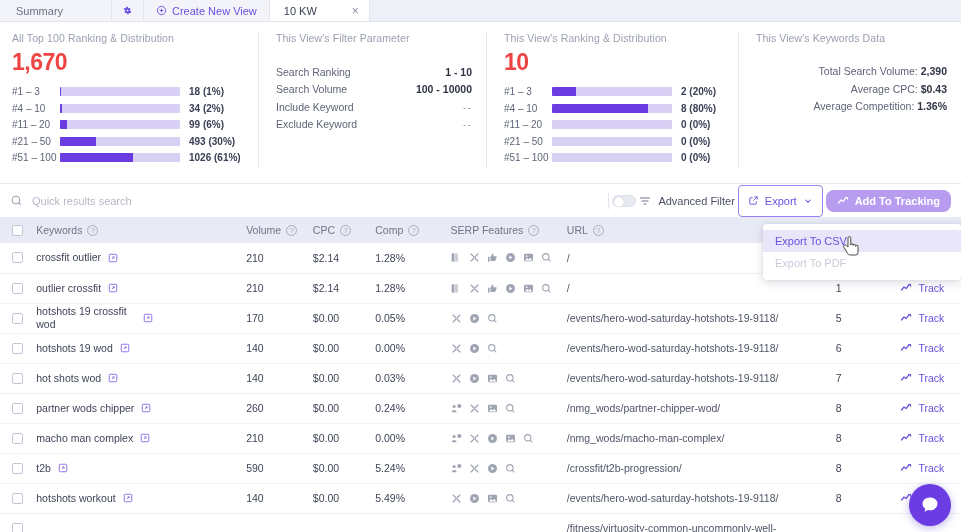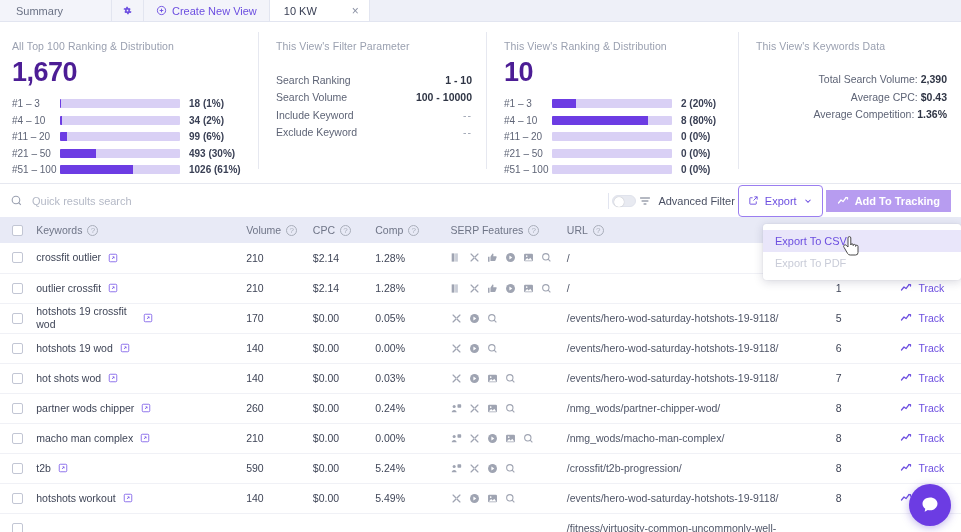--- a/index.html
+++ b/index.html
@@ -51,22 +51,22 @@
   .panel { padding: 10px 14px 0 12px; position:relative; }
   .panel + .panel::before {
     content:""; position:absolute; left:0; top:10px; bottom:14px;
     width:1px; background:#e6e8f0;
   }
   .p1 { width: 258px; }
   .p2 { width: 228px; padding-left:18px; }
   .p3 { width: 252px; padding-left:18px; }
   .p4 { width: 223px; padding-left:18px; }
 
-  .panel-title { font-size:10.5px; color:#9aa0b0; margin-bottom:6px; letter-spacing:.1px;margin-top:8px;}
-  .bignum { font-size:27px; font-weight:bold; color:#4c1d95; line-height:1.1; margin-bottom:8px; letter-spacing:-.5px;}
+  .panel-title { font-size:10.5px; color:#9aa0b0; margin-bottom:6px; letter-spacing:.1px;}
+  .bignum { font-size:23px; font-weight:bold; color:#ef4444; line-height:1.1; margin-bottom:8px; letter-spacing:-.5px;}
 
   .distrow { display:flex; align-items:center; height:16.5px; font-size:10px; }
   .dist-label { width:48px; color:#5e6476; font-size:10px; }
   .dist-bar { width:120px; height:9px; background:#d9d0f5; border-radius:1px; position:relative; overflow:hidden; }
   .dist-bar span { display:block; height:100%; background:#6c3ce3; }
   .dist-val { margin-left:9px; font-size:10px; font-weight:bold; color:#3a4055; white-space:nowrap; }
 
   .kv { display:flex; justify-content:space-between; font-size:10.5px; height:17.5px; align-items:center;}
   .kv .k { color:#5e6476; }
   .kv .v { color:#2f3545; font-weight:bold; }
@@ -95,21 +95,21 @@
   .toggle i { position:absolute; left:1px; top:1px; width:10px; height:10px; border-radius:50%; background:#fff; box-shadow:0 0 1px rgba(0,0,0,.3); }
   .advfilter { font-size:11px; color:#4a5063; display:flex; align-items:center; gap:7px; }
   .btn-export {
     display:flex; align-items:center; gap:6px;
     border:1px solid #9b7ef0; border-radius:4px;
     height:32px; padding:0 9px; font-size:11px; color:#6c4ee0;
     background:#fff; cursor:pointer;
   }
   .btn-track {
     display:flex; align-items:center; gap:6px;
-    border:none; border-radius:0; height:22px; padding:0 11px;
+    border:none; border-radius:8px; height:22px; padding:0 11px;
     font-size:11px; color:#fff; background:#b79cf0; cursor:pointer; font-weight:bold;
   }
 
   
   .dropdown {
     position:absolute; left:763px; top:224px; width:198px;
     background:#fff; border-radius:3px;
     box-shadow: 0 2px 10px rgba(40,40,80,.18), 0 0 1px rgba(40,40,80,.2);
     padding: 6px 0; z-index: 40;
   }

